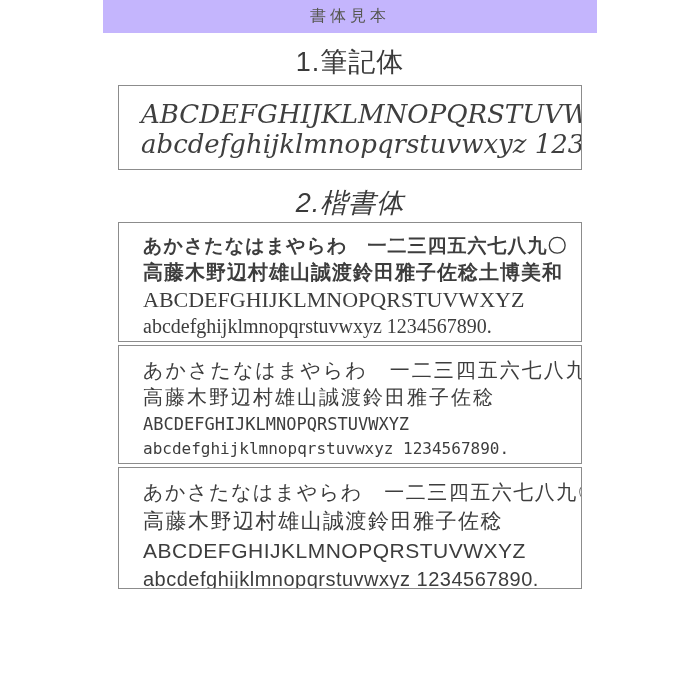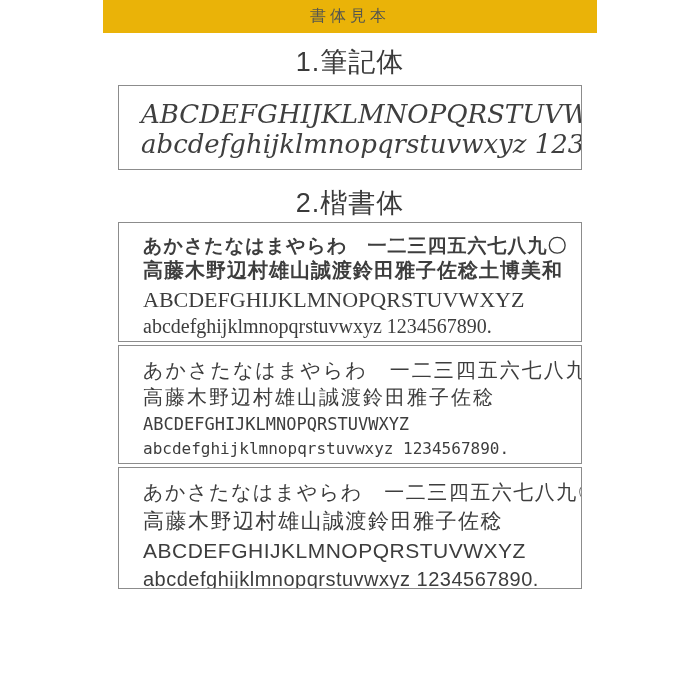--- a/index.html
+++ b/index.html
@@ -14,41 +14,41 @@
   .page {
     width: 700px;
     height: 700px;
     position: relative;
   }
   
   .header-bar {
     width: 494px;
     height: 33px;
     margin: 0 auto;
-    background: #eab308;
+    background: #c4b5fd;
     display: flex;
     align-items: center;
     justify-content: center;
   }
   .header-bar .title {
     font-size: 16px;
     letter-spacing: 4px;
     color: #55564f;
   }
   
   .sec-heading {
     text-align: center;
     font-size: 27px;
     line-height: 32px;
     color: #3a3a3a;
     letter-spacing: 1px;
     margin: 1px auto;
   }
   .sec-heading.h1 { margin-top: 13px; }
-  .sec-heading.h2 { margin-top: 17px; }
+  .sec-heading.h2 { margin-top: 17px; font-style: italic; }
   .sec-heading.h3 { margin-top: 16px; }
   .sec-heading.h4 { margin-top: 16px; }
   
   .sample-box {
     box-sizing: border-box;
     width: 464px;
     margin: 3px auto 0 auto;
     border: 1px solid #8c8c8c;
     background: #ffffff;
     color: #3d3d3d;
@@ -70,21 +70,21 @@
   }
   
   .kaisho-jp1 {
     font-family: "Liberation Serif", serif;
     font-weight: 600;
     font-size: 19px;
     line-height: 24px;
     letter-spacing: 1px;
   }
   .kaisho-jp2 {
-    font-family: Liberation Mono, monospace;
+    font-family: Liberation Serif, serif;
     font-weight: 600;
     font-size: 20px;
     line-height: 28px;
     letter-spacing: 1px;
   }
   .kaisho-lat-caps {
     font-family: "Liberation Serif", serif;
     font-size: 22px;
     line-height: 28px;
   }

